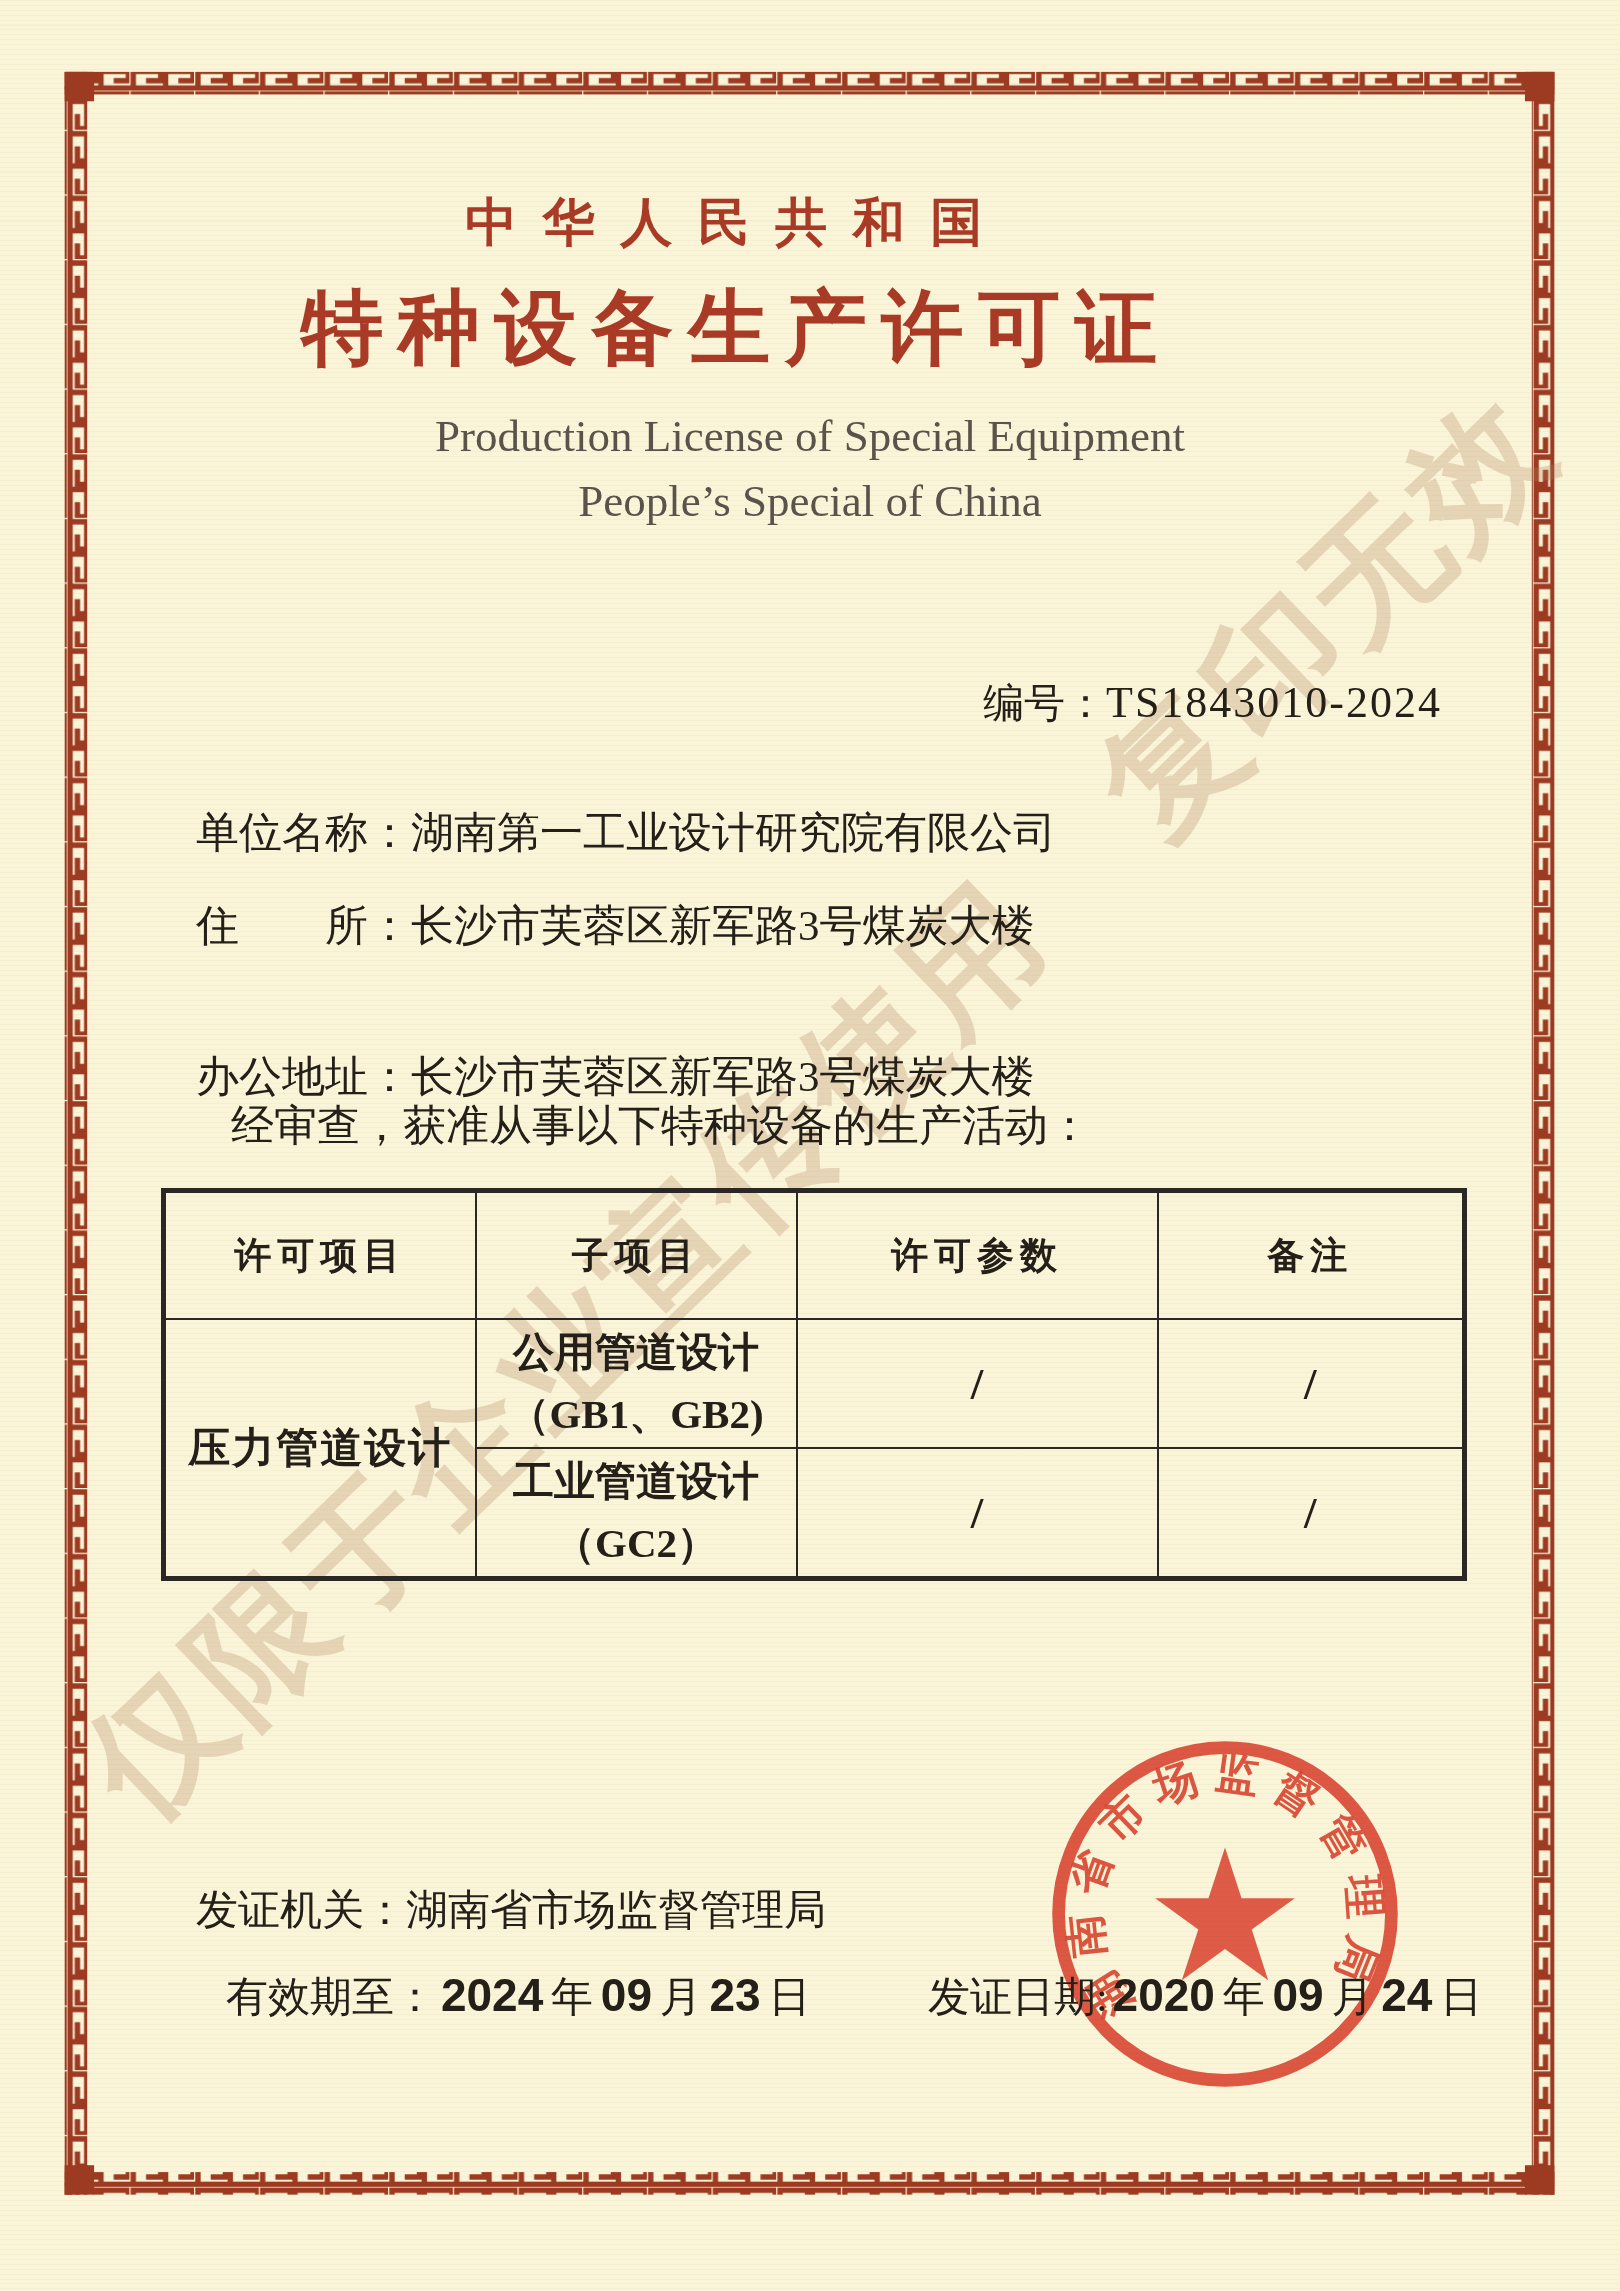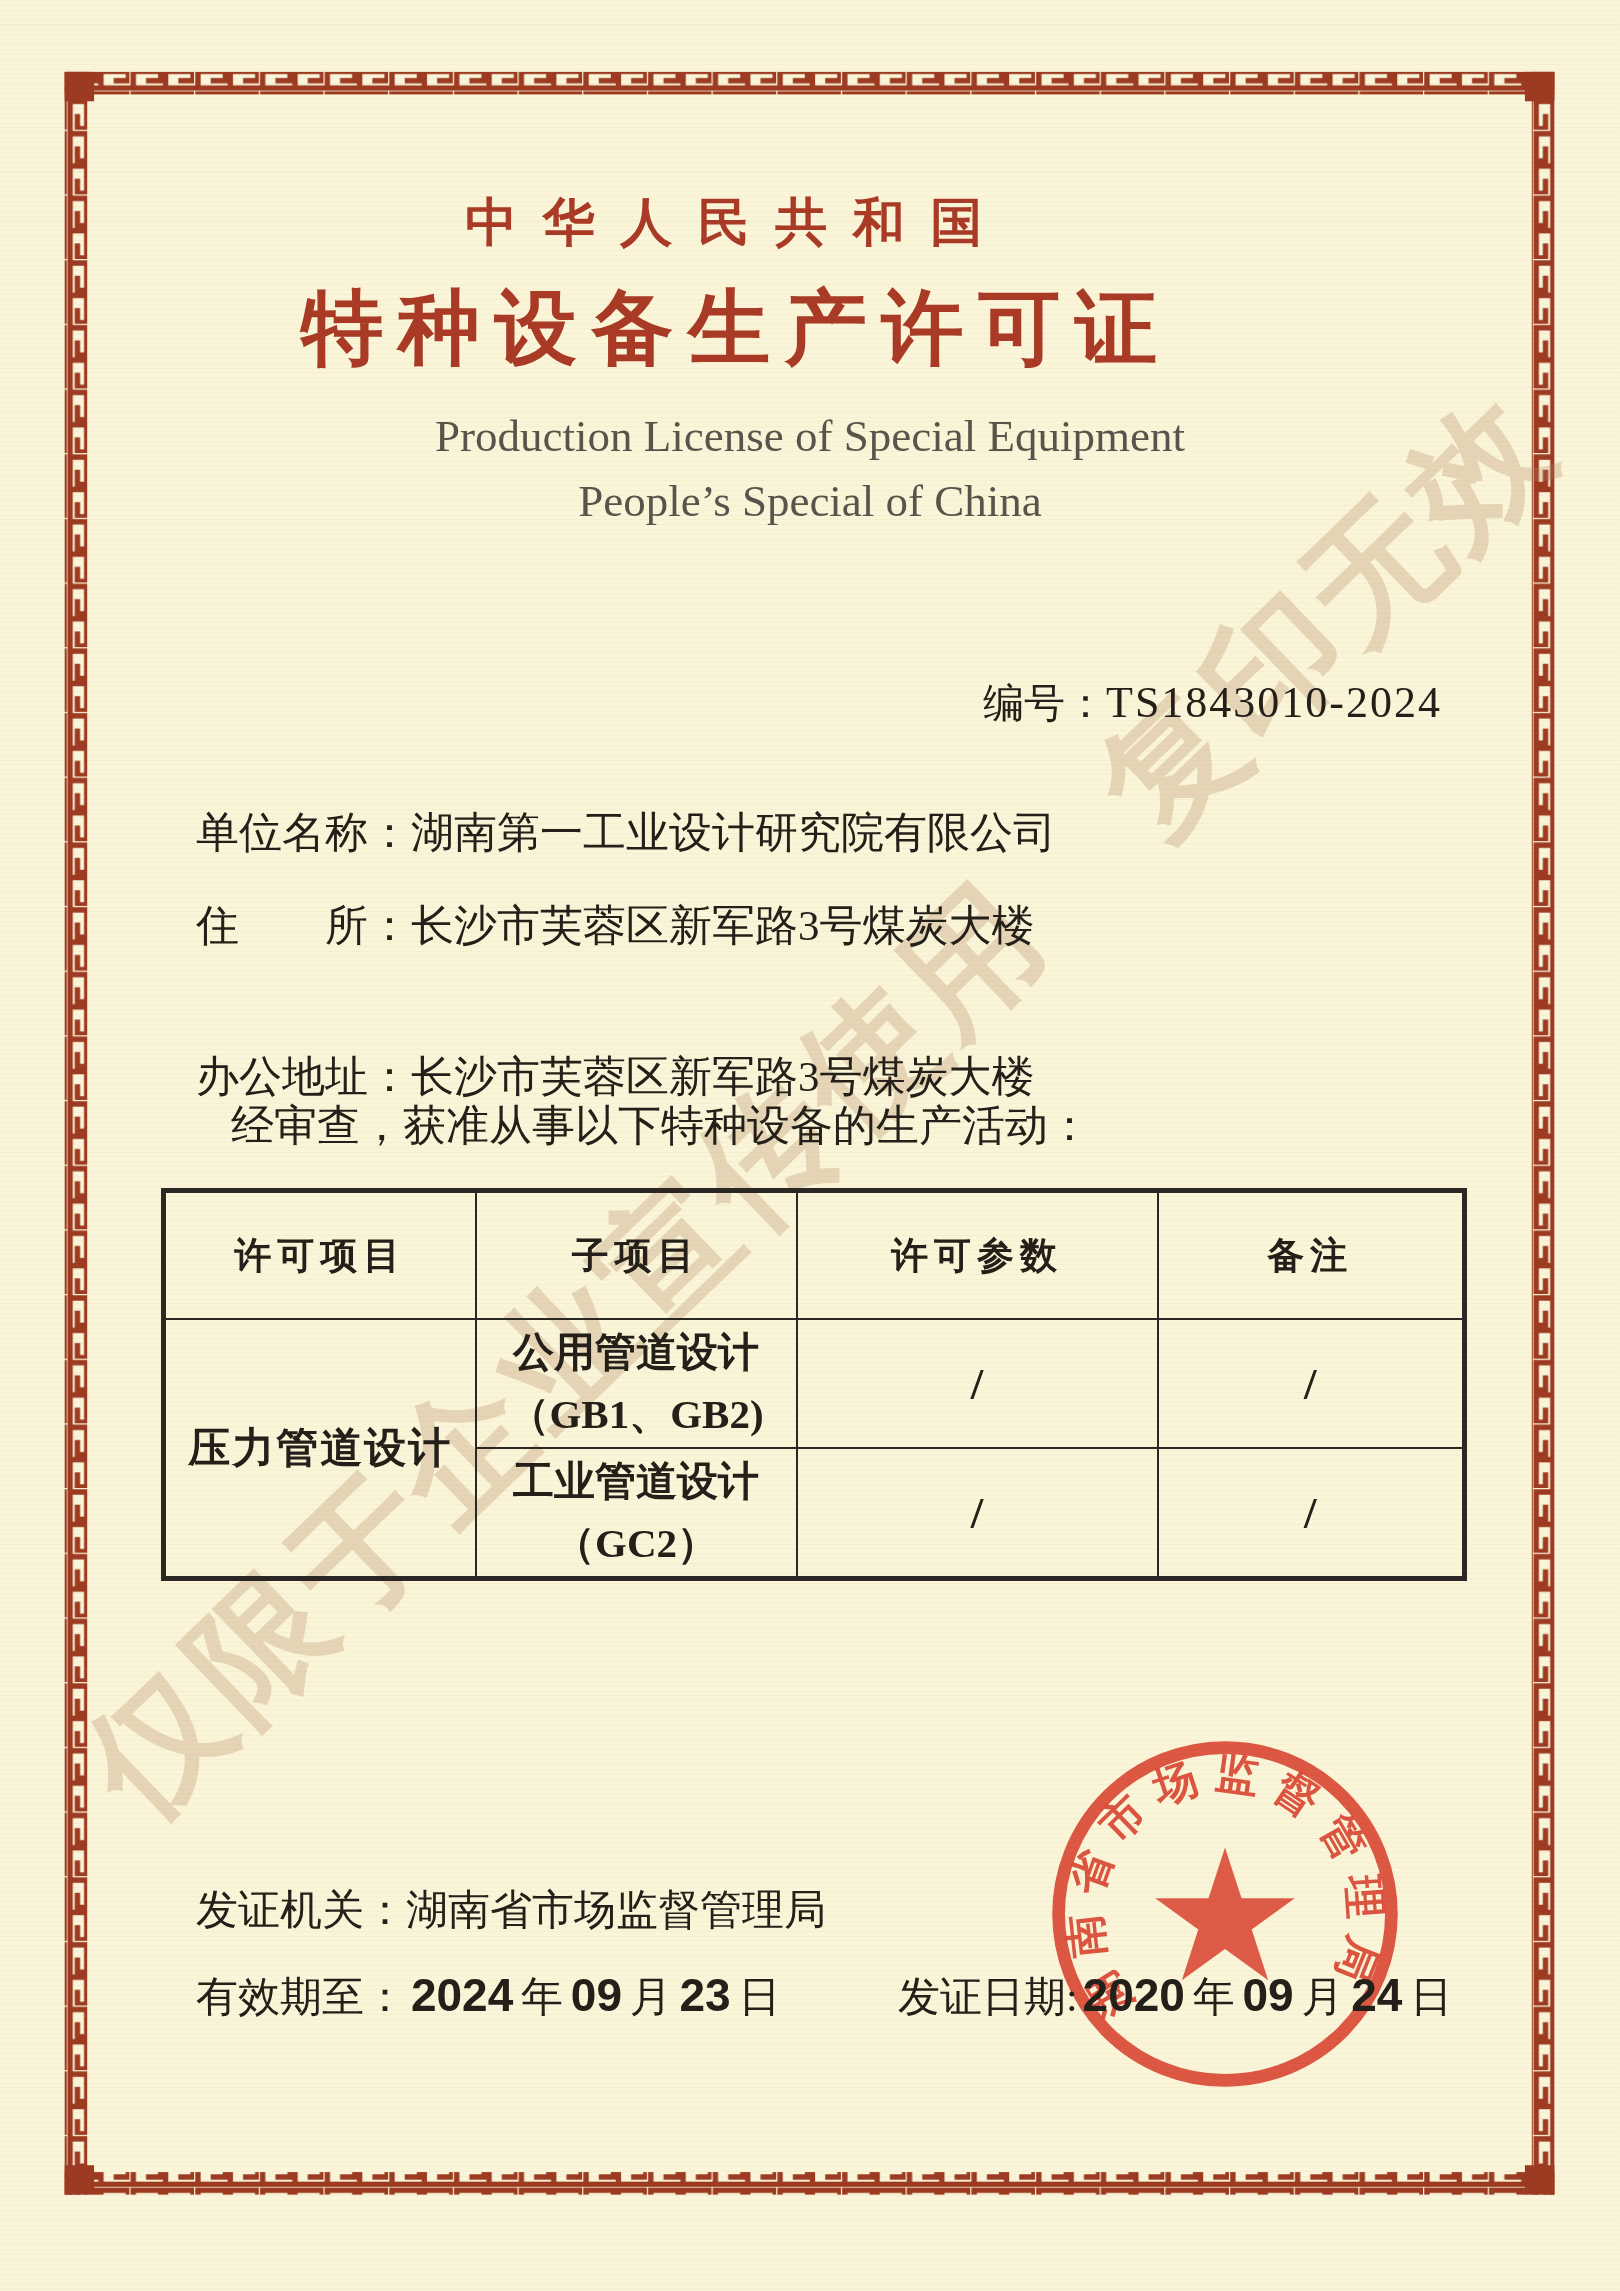--- a/index.html
+++ b/index.html
@@ -56,21 +56,21 @@
     font-weight:bold;color:#242019;padding:0;
   }
   .grid th{height:125px;font-size:37px;letter-spacing:5.9px;}
   .grid td{height:127px;}
   .cell-item{font-size:42px;letter-spacing:2px;}
   .cell-sub{font-size:41px;line-height:1.5;}
   .cell-slash{font-size:45px;}
   
   .issuer{left:196px;top:1882px;font-size:42px;z-index:4;white-space:nowrap;}
   .seal-overlay{left:1066px;top:1863px;font-size:42px;letter-spacing:1px;z-index:5;white-space:nowrap;}
-  .dateline{z-index:5;white-space:nowrap;}
+  .dateline{z-index:5;white-space:nowrap;margin-left:30px;}
   .valid{left:196px;top:1968px;}
   .issued{left:898px;top:1968px;}
   .dateline .lbl,.dateline .unit{font-size:42px;}
   .dateline .num{
     font-family:"Liberation Sans","DejaVu Sans",sans-serif;
     font-weight:bold;font-size:46px;margin:0 4.9px;
   }
   .dateline .unit{margin:0 2.9px;}
   
   .seal{position:absolute;left:1040px;top:1729px;z-index:3;mix-blend-mode:multiply;opacity:0.92;}

